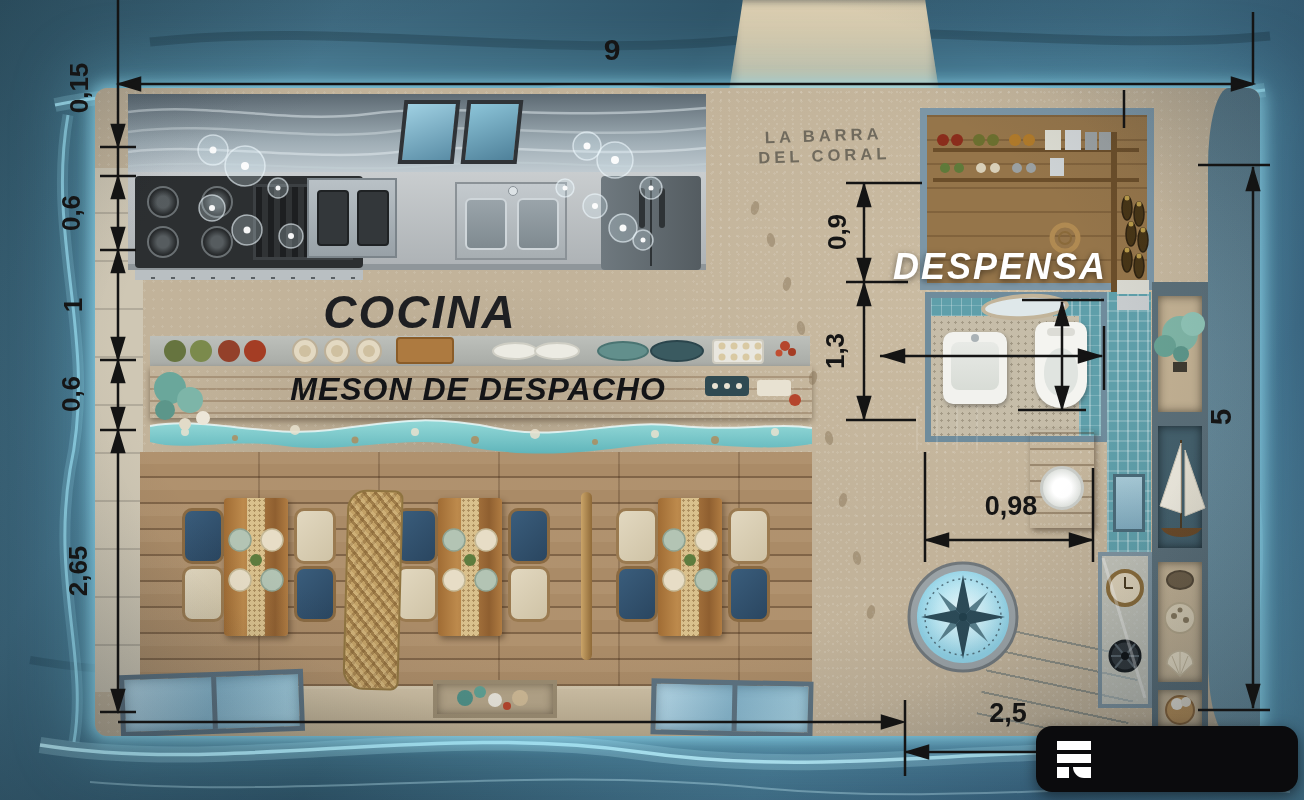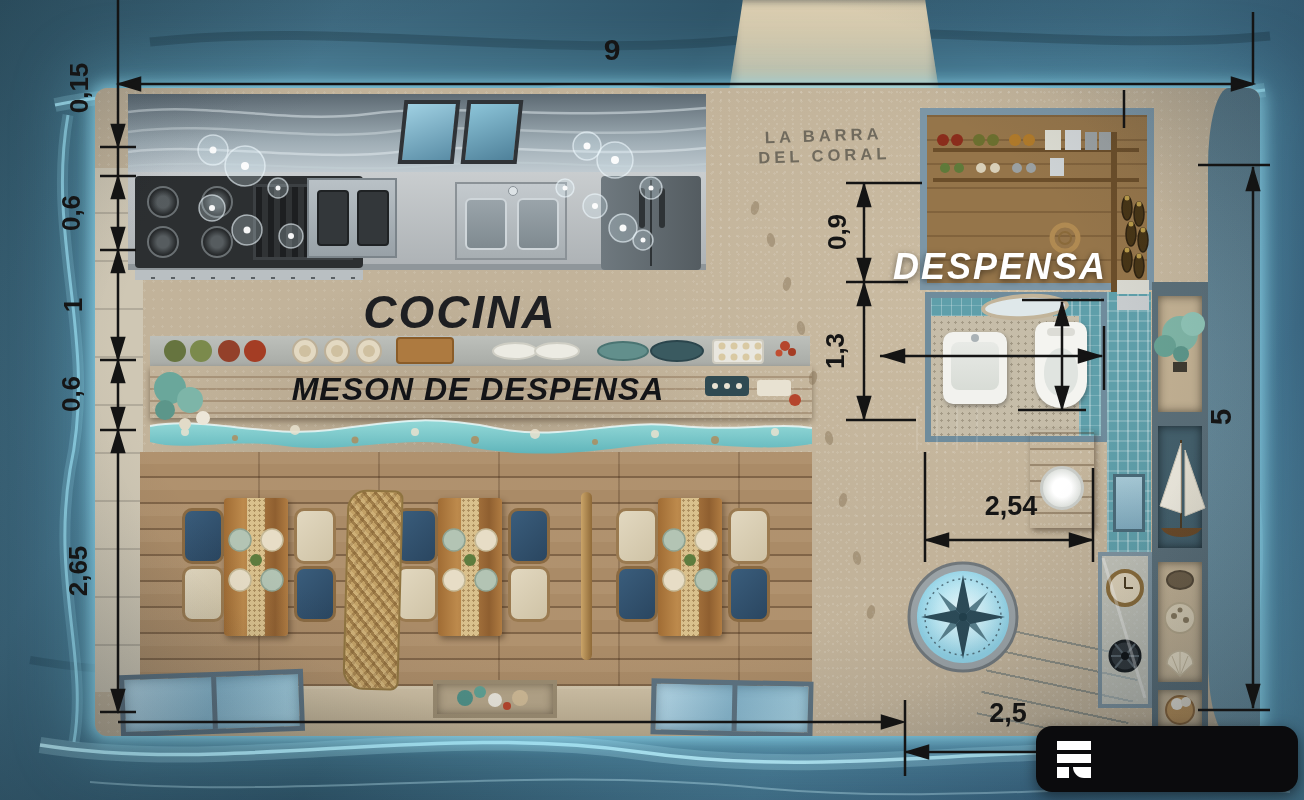--- a/index.html
+++ b/index.html
@@ -529,26 +529,26 @@
   </svg>
 
   <div class="lbl" style="left:612px;top:50px;font-size:30px;">9</div>
   <div class="lbl lbl-rot" style="left:79px;top:88px;font-size:26px;">0,15</div>
   <div class="lbl lbl-rot" style="left:71px;top:213px;font-size:26px;">0,6</div>
   <div class="lbl lbl-rot" style="left:73px;top:305px;font-size:26px;">1</div>
   <div class="lbl lbl-rot" style="left:71px;top:394px;font-size:26px;">0,6</div>
   <div class="lbl lbl-rot" style="left:78px;top:571px;font-size:26px;">2,65</div>
   <div class="lbl lbl-rot" style="left:837px;top:232px;font-size:26px;">0,9</div>
   <div class="lbl lbl-rot" style="left:835px;top:351px;font-size:26px;">1,3</div>
-  <div class="lbl" style="left:1011px;top:506px;font-size:27px;">2,54</div>
+  <div class="lbl" style="left:1011px;top:506px;font-size:27px;">0,98</div>
   <div class="lbl" style="left:1008px;top:713px;font-size:27px;">2,5</div>
   <div class="lbl lbl-rot" style="left:1221px;top:417px;font-size:30px;">5</div>
 
-  <div class="room-lbl" style="left:420px;top:312px;font-size:46px;color:#1e1f22;letter-spacing:2px;margin-left:40px;">COCINA</div>
-  <div class="room-lbl" style="left:478px;top:389px;font-size:32px;color:#131417;letter-spacing:1px;">MESON DE DESPENSA</div>
+  <div class="room-lbl" style="left:420px;top:312px;font-size:46px;color:#1e1f22;letter-spacing:2px;">COCINA</div>
+  <div class="room-lbl" style="left:478px;top:389px;font-size:32px;color:#131417;letter-spacing:1px;">MESON DE DESPACHO</div>
   <div class="room-lbl" style="left:1000px;top:233px;font-size:36px;color:#ffffff;letter-spacing:2px;text-shadow:0 2px 6px rgba(0,0,0,.5);margin-top:34px;">DESPENSA</div>
   <div class="abs" style="left:824px;top:146px;transform:translate(-50%,-50%) rotate(-2deg);text-align:center;z-index:38;font-weight:800;font-size:16.5px;letter-spacing:4px;color:rgba(108,102,90,.95);line-height:1.2;white-space:nowrap;">
     <div>LA BARRA</div>
     <div>DEL CORAL</div>
   </div>
 
   <div class="abs" style="left:1036px;top:726px;width:262px;height:66px;background:#0b0b0d;border-radius:16px;z-index:50;display:flex;align-items:center;padding:0 18px;gap:13px;box-shadow:0 4px 14px rgba(0,0,0,.5);">
     <svg width="40" height="40" viewBox="0 0 40 40">
       <g fill="#ffffff">
         <rect x="3" y="2" width="34" height="9"></rect>

